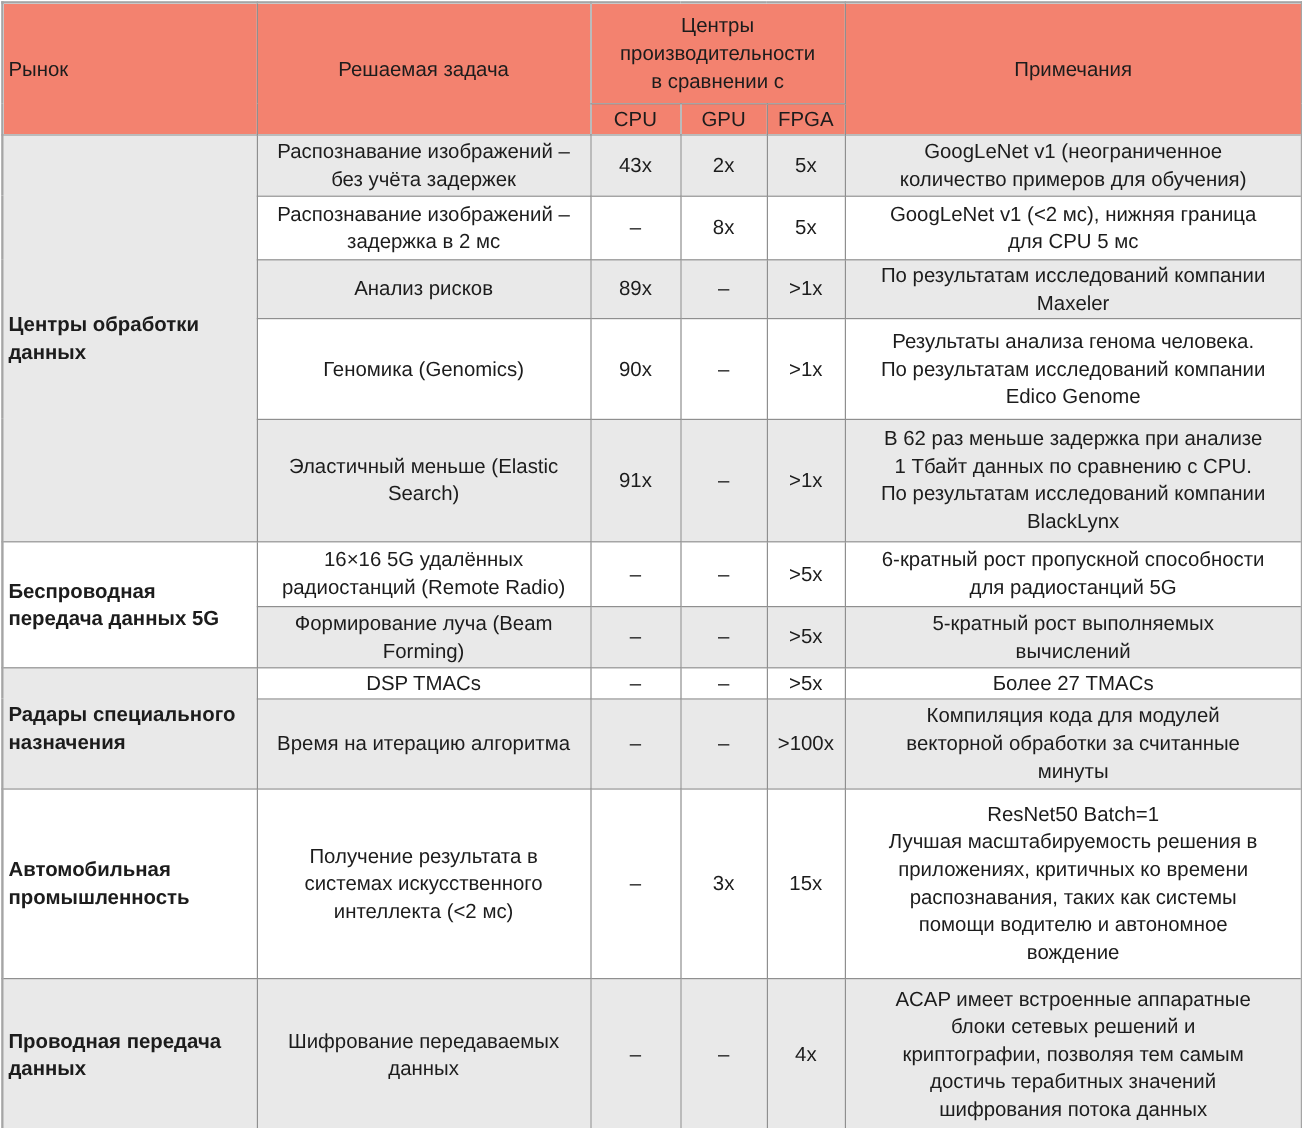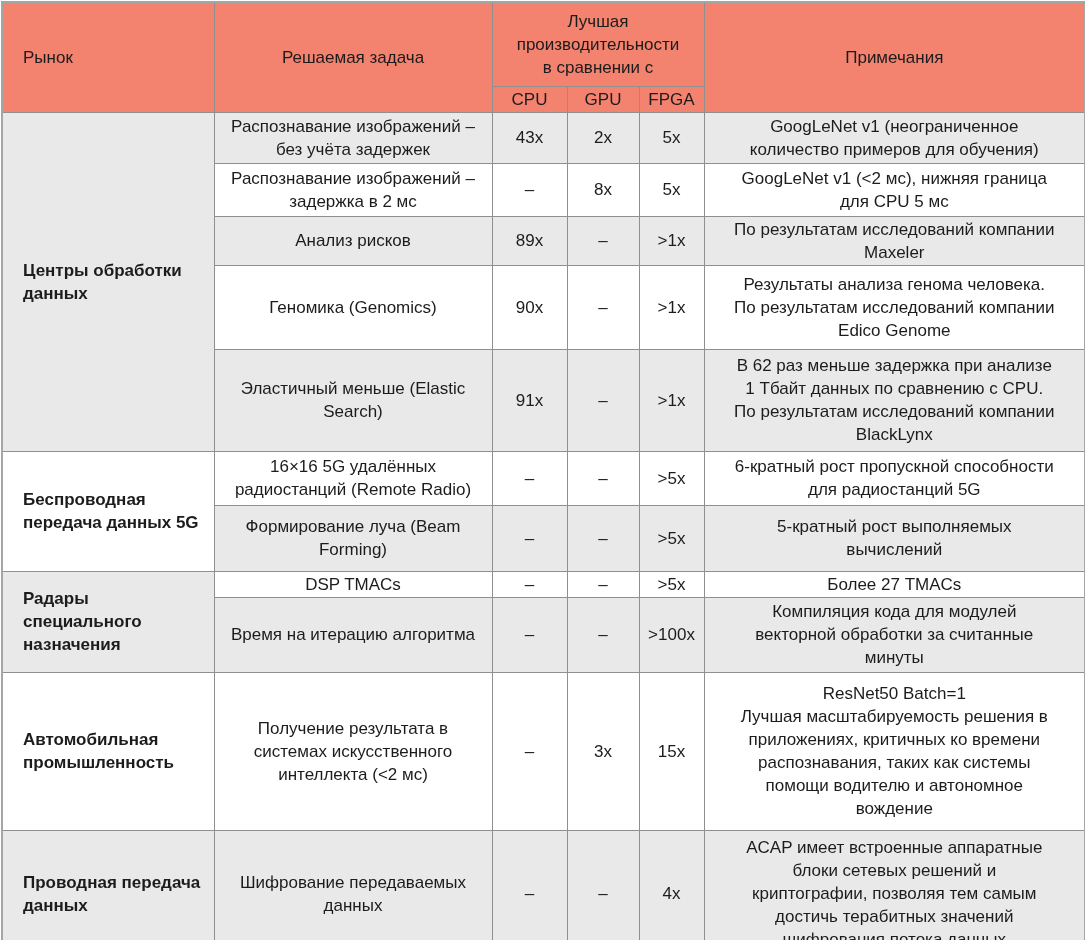--- a/index.html
+++ b/index.html
@@ -3,21 +3,21 @@
 <meta charset="utf-8">
 <style>
   html,body{margin:0;padding:0;background:#ffffff;}
   body{font-family:"Liberation Sans", sans-serif;color:#1c1c1c;}
   .wrap{width:1085px;height:940px;box-sizing:border-box;padding:1px;}
   table{border-collapse:collapse;table-layout:fixed;width:1083px;
         border:2px solid #a5a5a5;font-size:17px;line-height:23px;}
   th,td{border:1px solid #8f8f8f;vertical-align:middle;box-sizing:border-box;
         padding:1px 4px;font-weight:normal;overflow:hidden;}
   thead th{background:#f3826f;}
-  .left{text-align:left;padding-left:20px;}
+  .left{text-align:left;padding-left:4px;}
   .ctr{text-align:center;}
   .pre{white-space:pre-line;}
   tr.gray td{background:#e9e9e9;}
   tr.white td{background:#ffffff;}
   td.sec-gray{background:#e9e9e9 !important;font-weight:bold;}
   td.sec-white{background:#ffffff !important;font-weight:bold;}
   .h1{height:84px;}
   .h2{height:22px;}
 </style>
 </head>
@@ -30,21 +30,21 @@
         <col style="width:278px">
         <col style="width:75px">
     <col style="width:72px">
         <col style="width:65px">
         <col style="width:381px">
   </colgroup>
   <thead>
     <tr class="h1">
       <th class="left" rowspan="2">Рынок</th>
       <th class="ctr" rowspan="2">Решаемая задача</th>
-      <th class="ctr pre" colspan="3">Лучшая
+      <th class="ctr pre" colspan="3">Центры
 производительности
 в сравнении с</th>
       <th class="ctr" rowspan="2">Примечания</th>
     </tr>
     <tr class="h2">
       <th class="ctr">CPU</th>
       <th class="ctr">GPU</th>
       <th class="ctr">FPGA</th>
     </tr>
   </thead>
@@ -103,21 +103,21 @@
       <td class="left pre sec-white" rowspan="2">Беспроводная
 передача данных 5G</td>
       <td class="ctr pre">16×16 5G удалённых
 радиостанций (Remote Radio)</td>
       <td class="ctr">–</td>
       <td class="ctr">–</td>
       <td class="ctr">&gt;5x</td>
       <td class="ctr pre">6-кратный рост пропускной способности
 для радиостанций 5G</td>
     </tr>
-    <tr class="gray" style="height:66px">
+    <tr class="gray" style="height:51px">
       <td class="ctr pre">Формирование луча (Beam
 Forming)</td>
       <td class="ctr">–</td>
       <td class="ctr">–</td>
       <td class="ctr">&gt;5x</td>
       <td class="ctr pre">5-кратный рост выполняемых
 вычислений</td>
     </tr>
 
     <tr class="white" style="height:25px">

